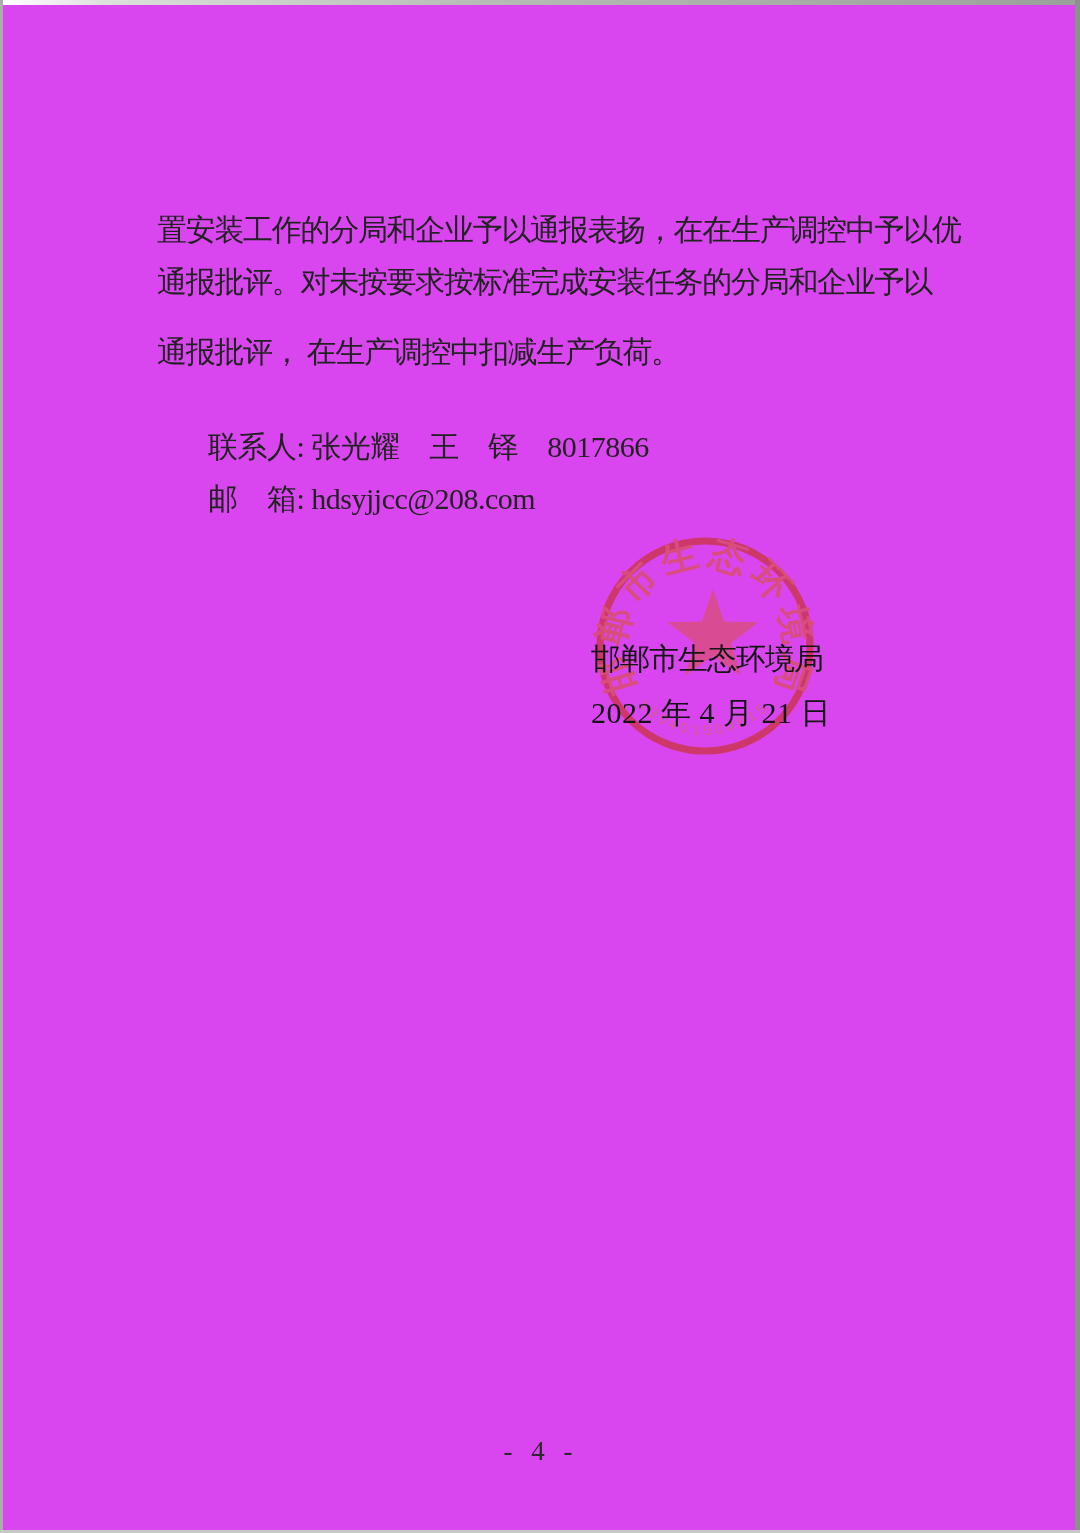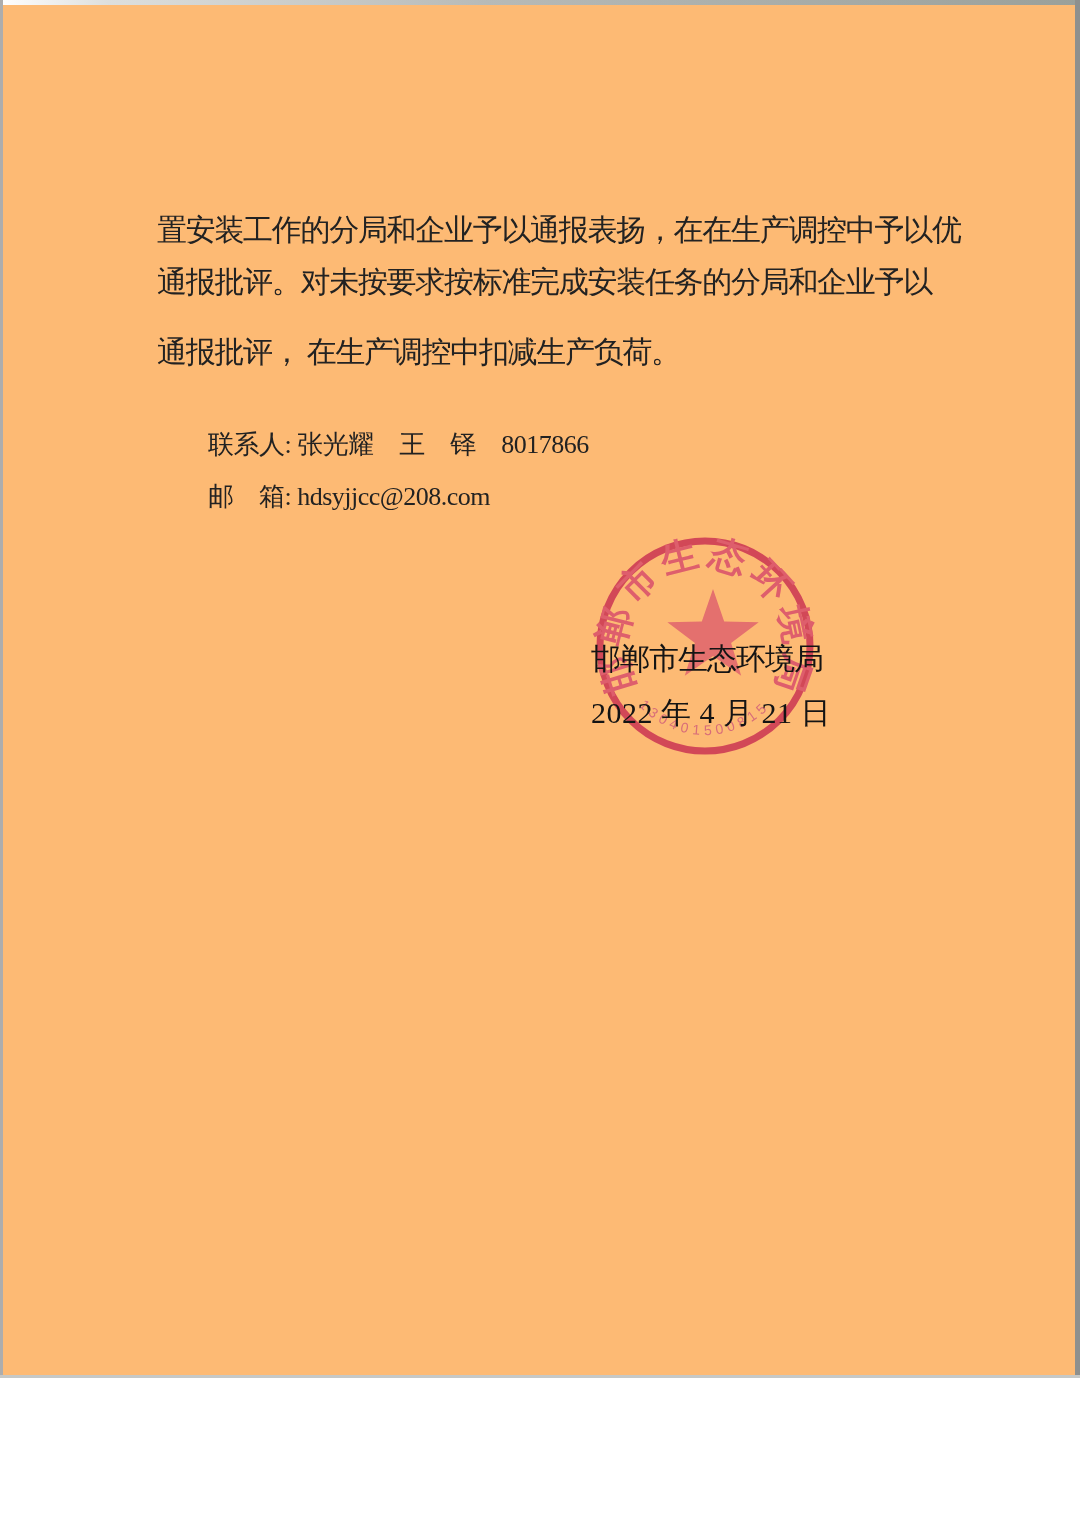--- a/index.html
+++ b/index.html
@@ -3,22 +3,22 @@
 <meta charset="utf-8">
 <style>
   html, body {
     margin: 0;
     padding: 0;
     background: #ffffff;
   }
   #page {
     position: relative;
     width: 1080px;
-    height: 1378px;
-    background: #fdba74;
+    height: 1533px;
+    background: #d946ef;
     overflow: hidden;
     font-family: "Liberation Serif", "DejaVu Serif", serif;
     color: #1f1f1f;
   }
   
   .edge-top {
     position: absolute; top: 0; left: 0; right: 0; height: 5px;
     background: linear-gradient(to right, #ffffff 0%, #dddfdd 10%, #b7bab7 45%, #9aa09a 100%);
   }
   .edge-left {
@@ -37,21 +37,21 @@
     position: absolute;
     left: 157px;
     font-size: 30px;
     letter-spacing: -1.3px;
     white-space: pre;
     color: #222222;
   }
   .contactline {
     position: absolute;
     left: 208px;
-    font-size: 26px;
+    font-size: 30px;
     letter-spacing: -0.5px;
     white-space: pre;
     color: #222222;
   }
   #seal {
     position: absolute;
     left: 583px;
     top: 525px;
     width: 244px;
     height: 242px;

